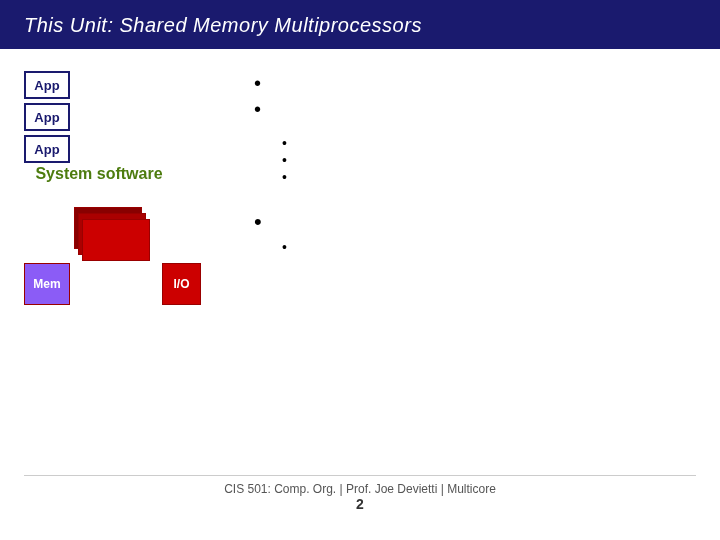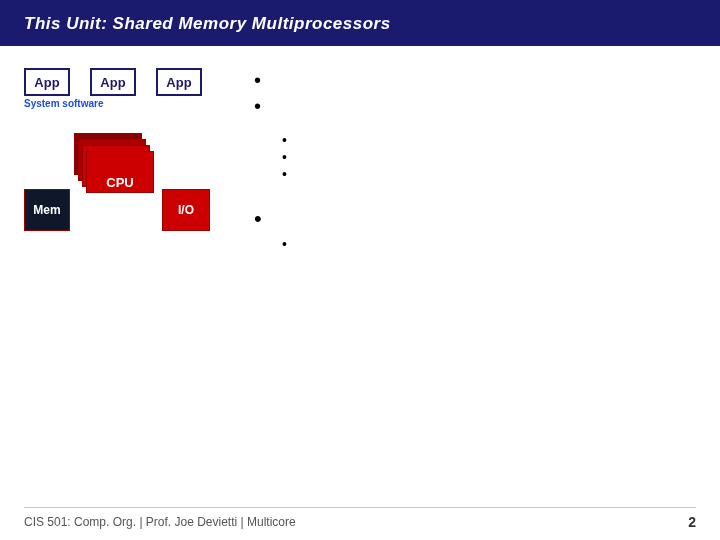--- a/index.html
+++ b/index.html
@@ -22,22 +22,22 @@
 
     
     .title-bar {
       background: #1a1a6e;
       width: 100%;
       padding: 14px 24px 12px 24px;
     }
 
     .title-text {
       color: #ffffff;
-      font-size: 17px;
-      font-weight: bold;
+      font-size: 20px;
+      font-weight: normal;
       font-style: italic;
       letter-spacing: 0.5px;
       margin-top: 28px;
     }
 
     
     .content {
       display: flex;
       flex-direction: row;
       padding: 18px 24px 10px 24px;
@@ -50,45 +50,46 @@
       flex-shrink: 0;
       display: flex;
       flex-direction: column;
       align-items: flex-start;
       padding-top: 4px;
     }
 
     
     .app-row {
       display: flex;
-      flex-direction: row;
-      gap: 20px;
+      flex-direction: column;
+      gap: 4px;
       margin-bottom: 2px;
     }
 
     .app-box {
       background: #ffffff;
       border: 2px solid #1a1a6e;
       color: #1a1a6e;
       font-size: 13px;
       font-weight: bold;
       width: 46px;
       height: 28px;
       display: flex;
       align-items: center;
       justify-content: center;
     }
 
     .system-software-label {
-      font-size: 10px;
-      color: #1d4ed8;
+      font-size: 16px;
+      color: #4d7c0f;
       font-weight: bold;
       margin-bottom: 8px;
       margin-left: 0;
       width: 150px;
+      text-align: center;
     }
 
     
     .hw-diagram {
       display: flex;
       flex-direction: row;
       align-items: flex-end;
       gap: 6px;
       position: relative;
       margin-top: 4px;
@@ -123,41 +124,41 @@
       bottom: 2px;
       left: 50%;
       transform: translateX(-50%);
       color: #ffffff;
       font-size: 13px;
       font-weight: bold;
       z-index: 10;
     }
 
     .mem-box {
-      background: #0f172a;
+      background: #8b5cf6;
       border: 1.5px solid #990000;
       color: #ffffff;
       font-size: 12px;
       font-weight: bold;
       width: 46px;
       height: 42px;
       display: flex;
       align-items: center;
       justify-content: center;
       position: relative;
       top: 30px;
     }
 
     .io-box {
       background: #cc0000;
       border: 1.5px solid #990000;
       color: #ffffff;
       font-size: 12px;
       font-weight: bold;
-      width: 48px;
+      width: 39px;
       height: 42px;
       display: flex;
       align-items: center;
       justify-content: center;
       position: relative;
       top: 30px;
     }
 
     
     .right-col {
@@ -213,28 +214,29 @@
 
     .bullet-main-large .dot {
       flex-shrink: 0;
       font-size: 22px;
       line-height: 1.3;
     }
 
     
     .footer {
       position: absolute;
-      bottom: 10px;
+      bottom: 28px;
       left: 24px;
       right: 24px;
       display: flex;
       justify-content: space-between;
       align-items: center;
       border-top: 1px solid #cccccc;
       padding-top: 6px;
+      flex-direction: column;
     }
 
     .footer-text {
       font-size: 12px;
       color: #555555;
     }
 
     .footer-num {
       font-size: 14px;
       color: #333333;
@@ -263,23 +265,20 @@
       <div class="system-software-label">System software</div>
 
       <div class="hw-diagram">
 
         <div class="mem-box">Mem</div>
 
         <div class="cpu-stack">
           <div class="cpu-card cpu-card-4"></div>
           <div class="cpu-card cpu-card-3"></div>
           <div class="cpu-card cpu-card-2"></div>
-          <div class="cpu-card cpu-card-1">
-            <span class="cpu-label">CPU</span>
-          </div>
         </div>
 
         <div class="io-box">I/O</div>
       </div>
     </div>
 
     <div class="right-col">
 
       <div class="bullet-section">
         <div class="bullet-main">

